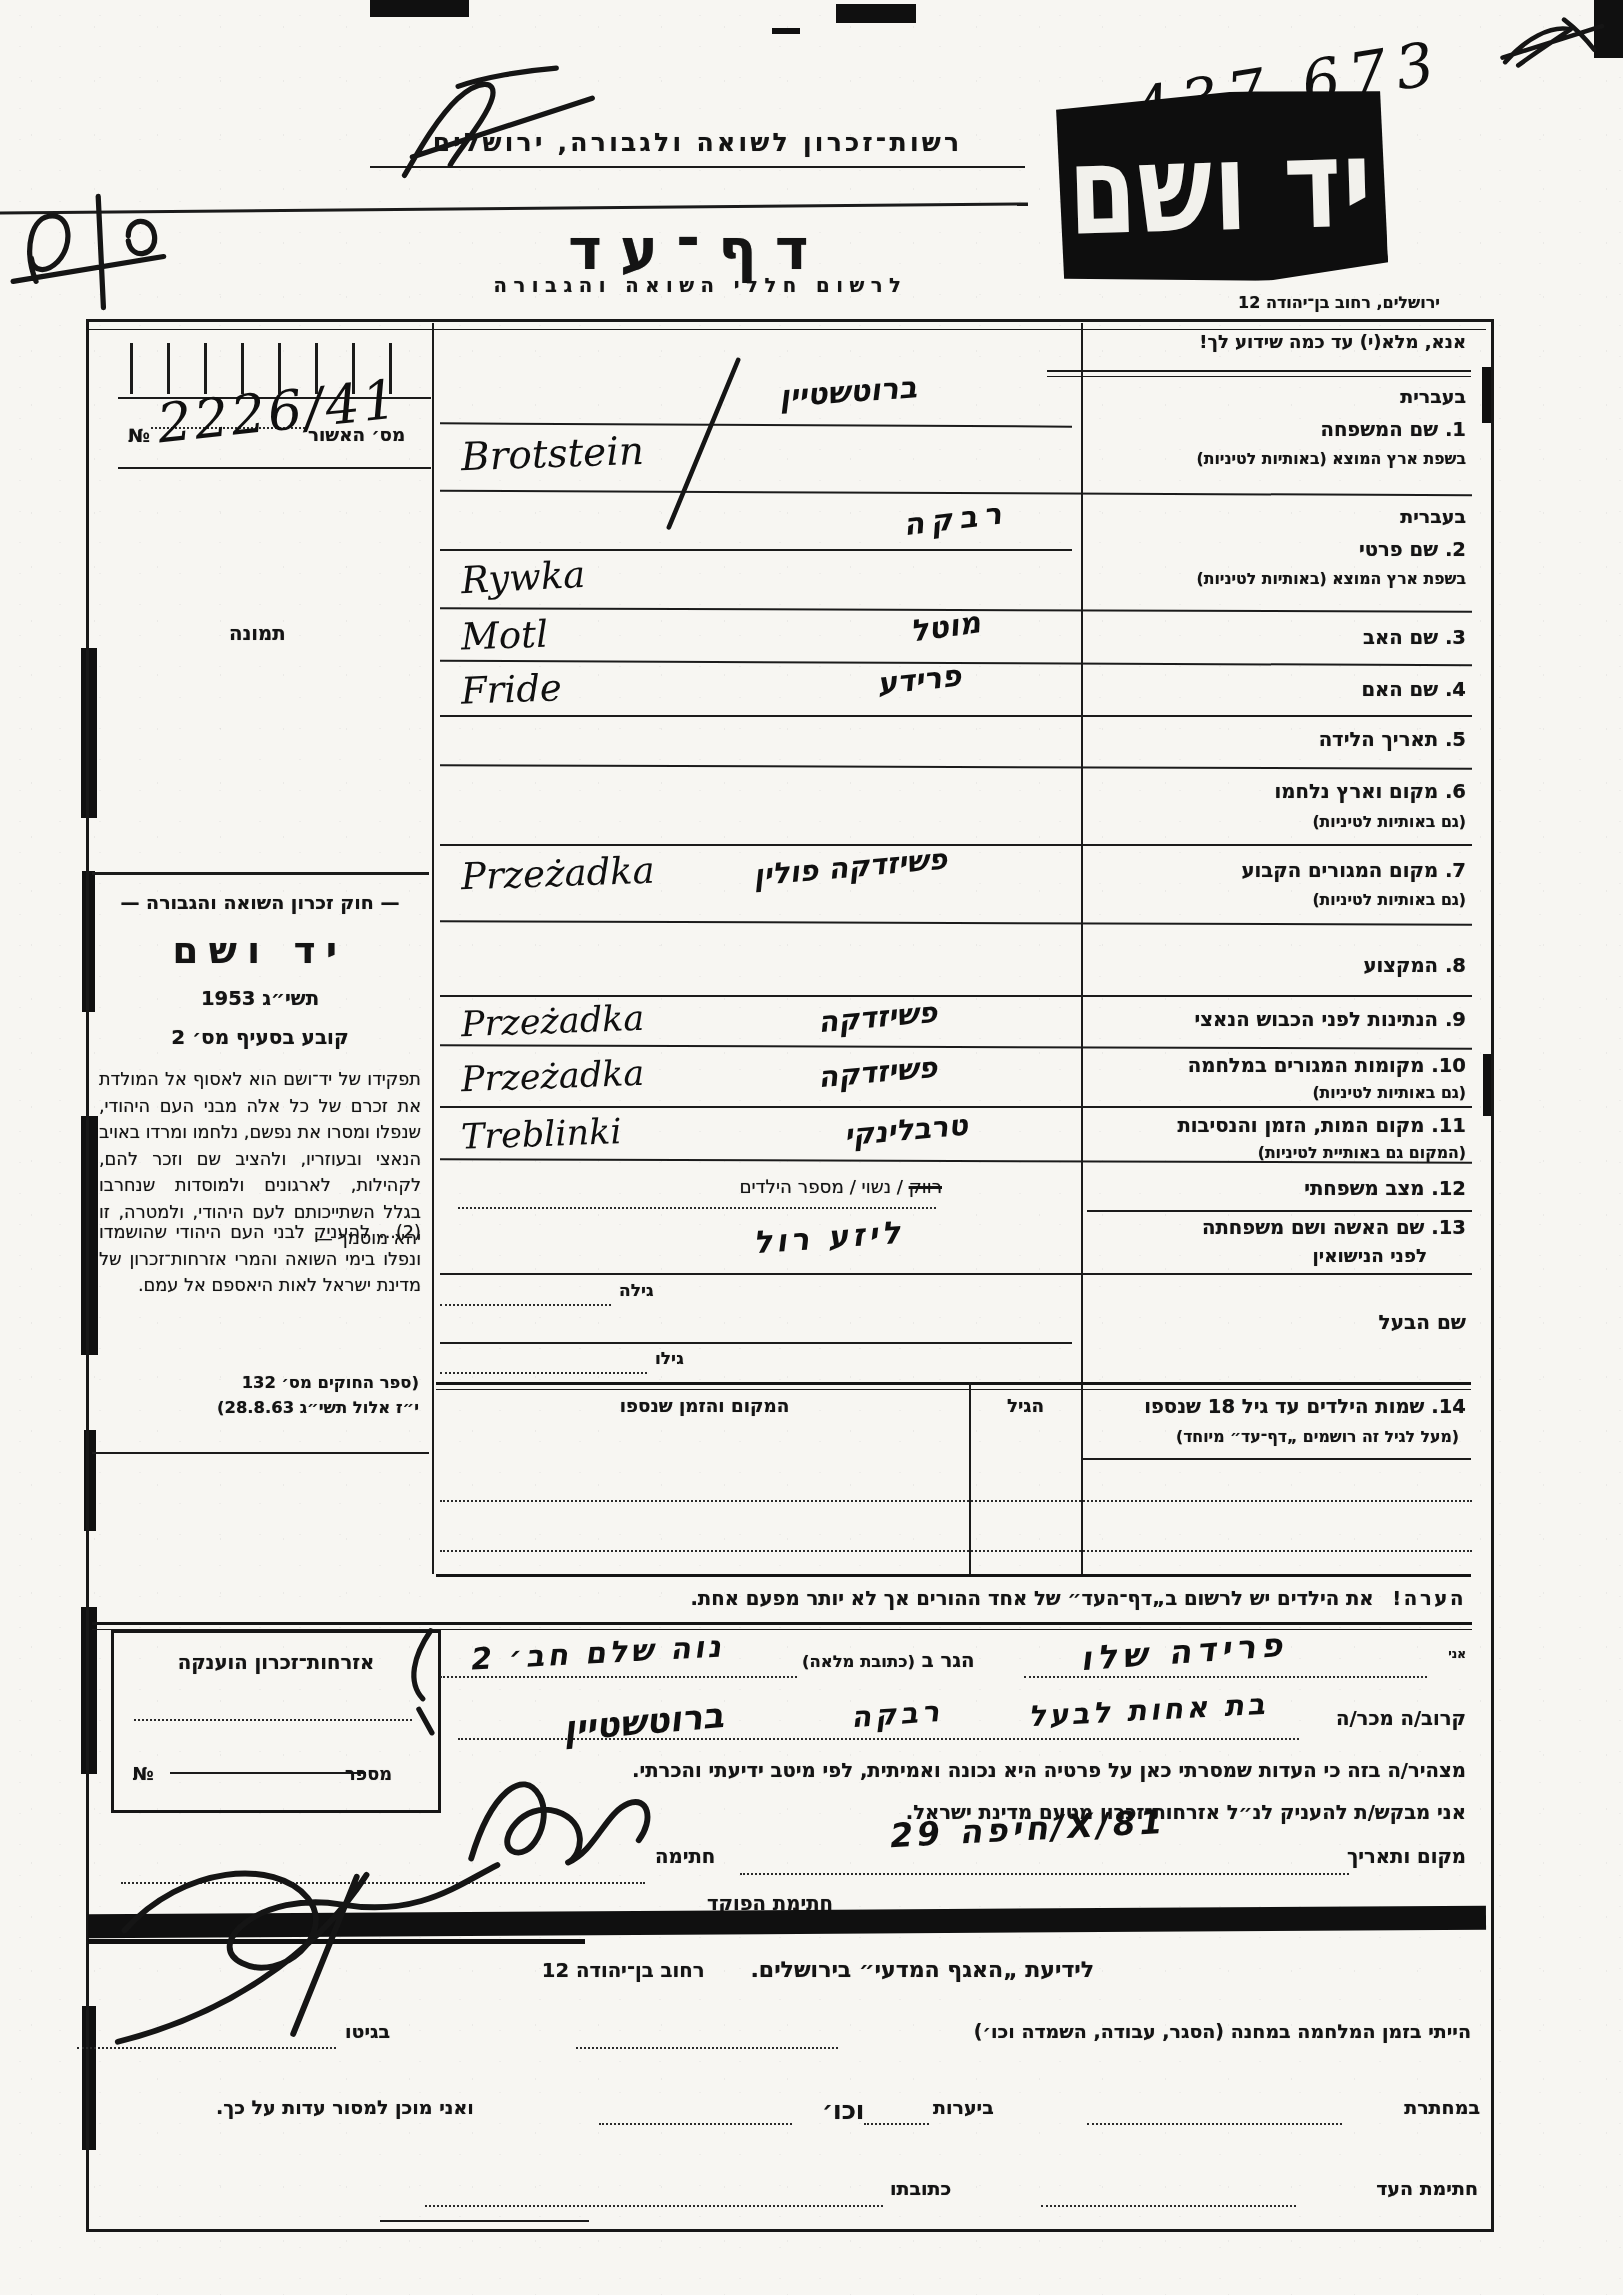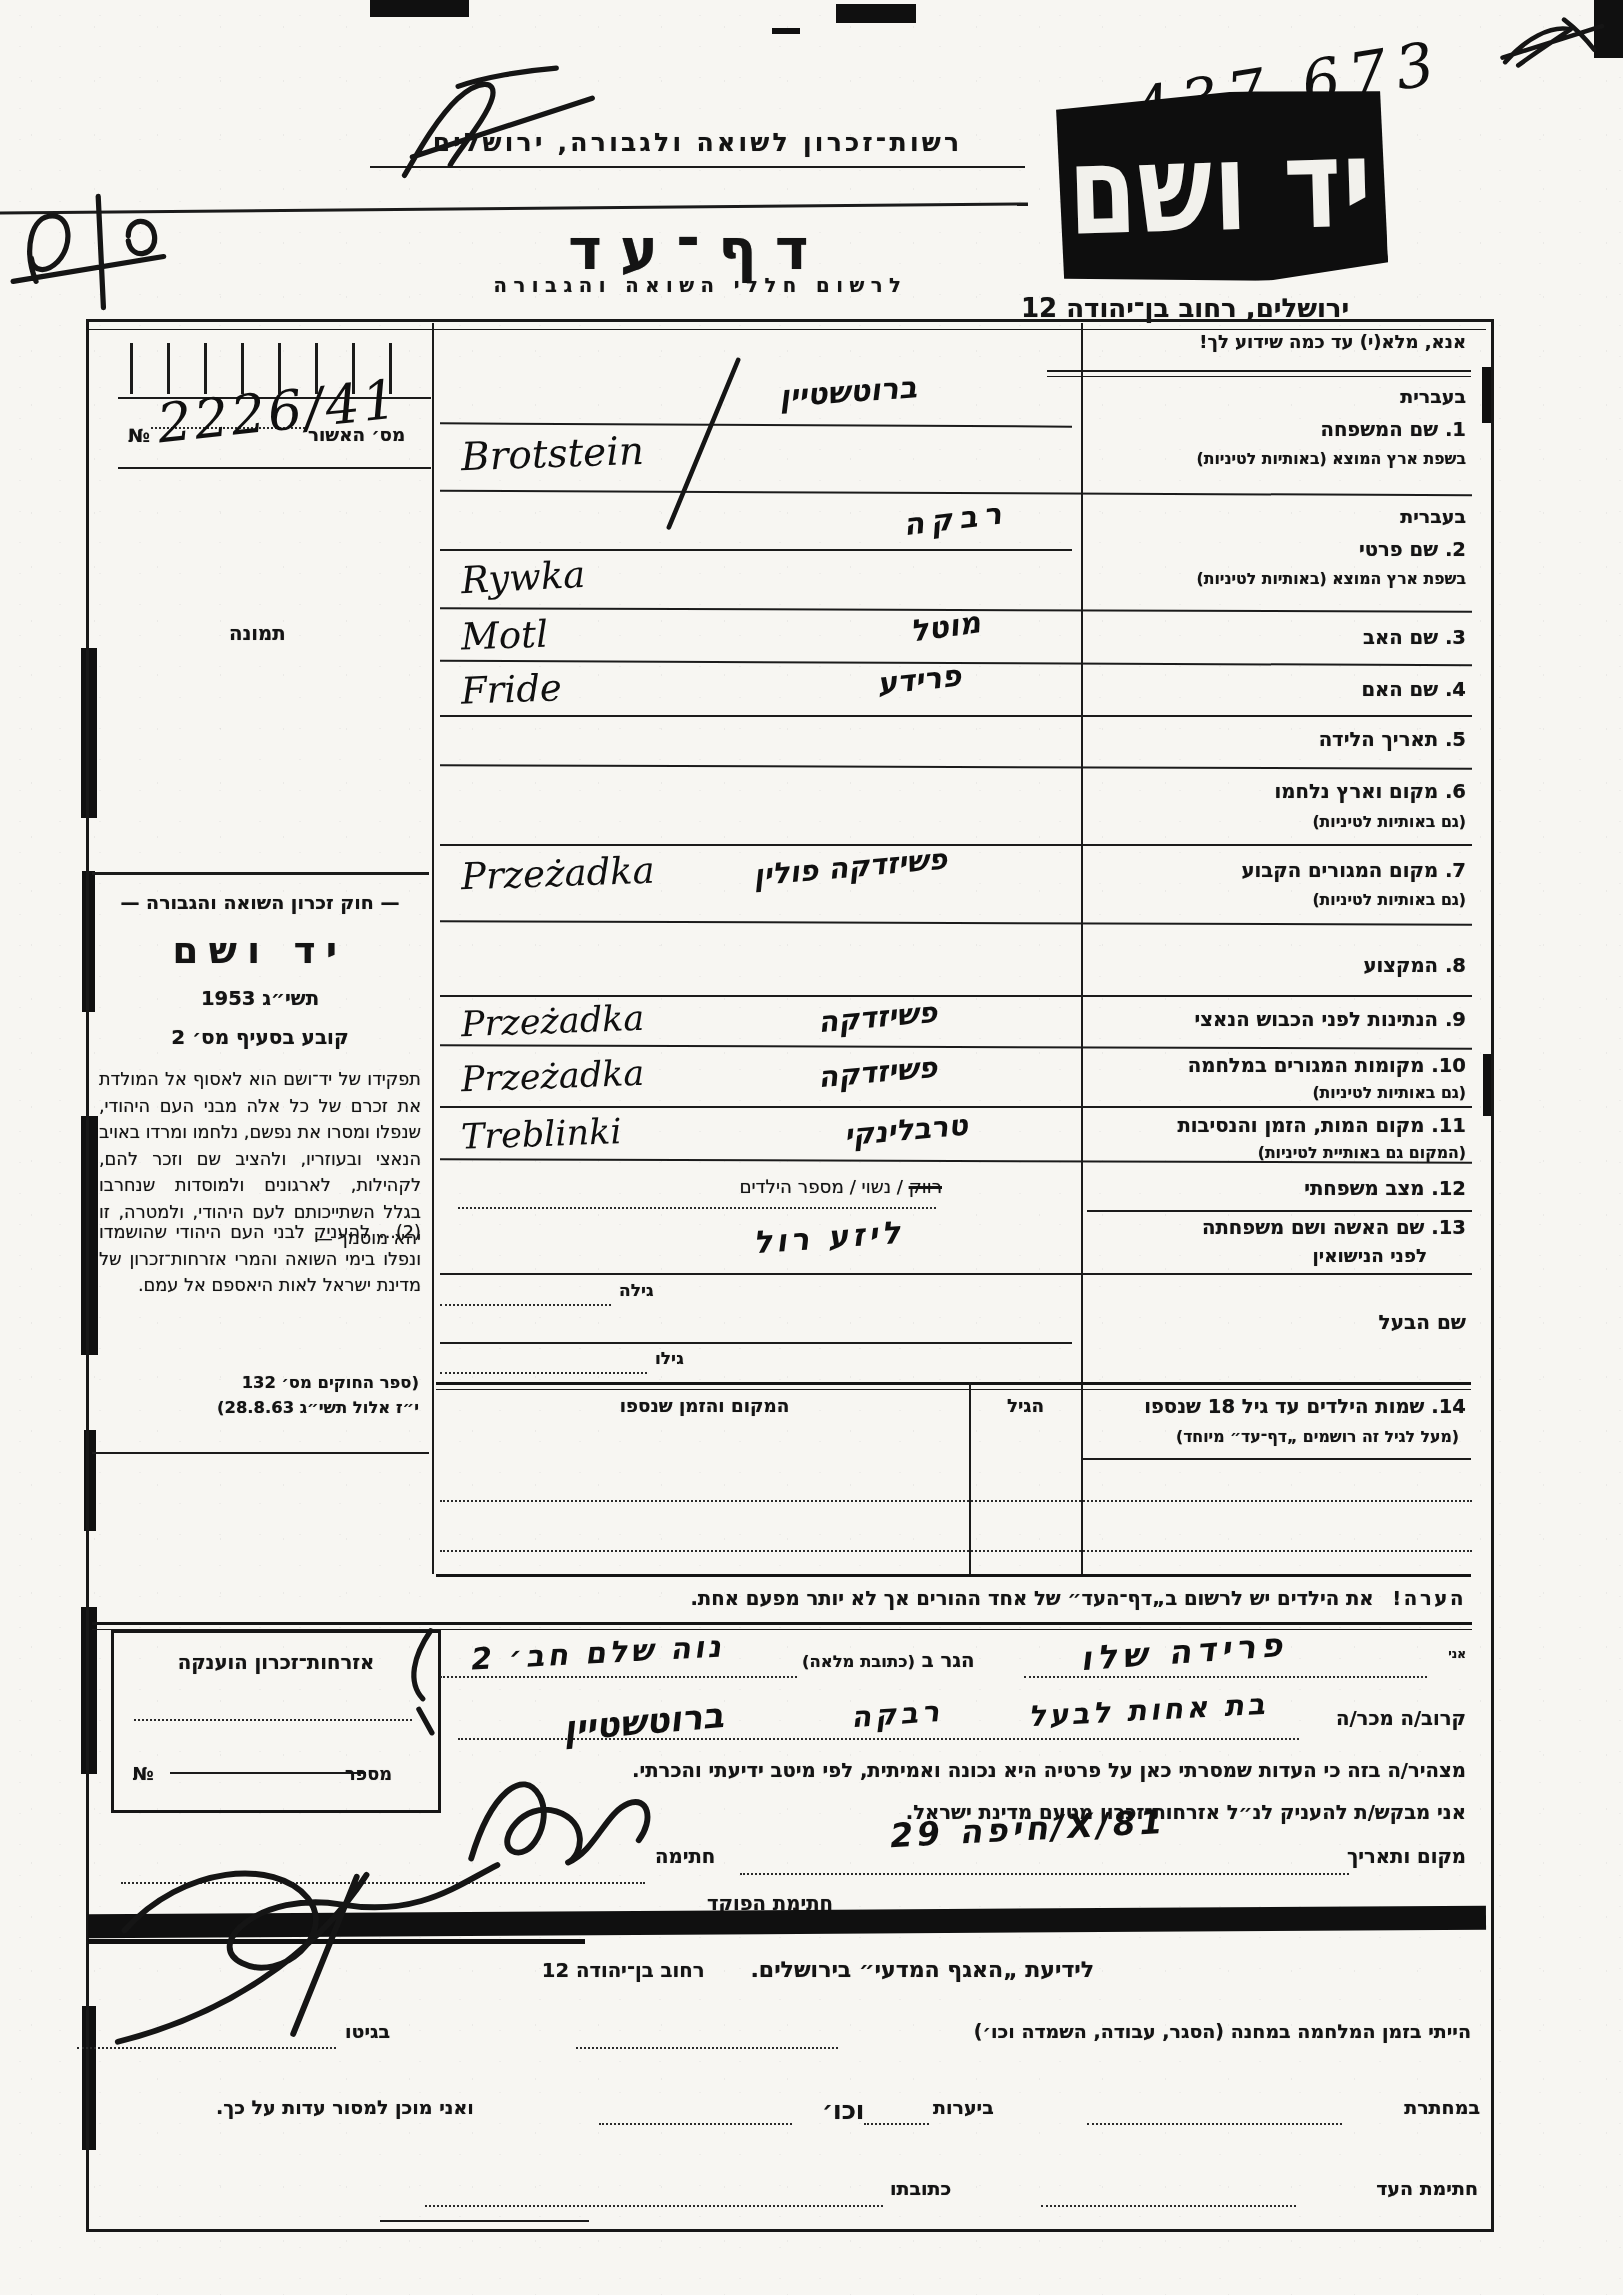--- a/index.html
+++ b/index.html
@@ -49,21 +49,21 @@
 
   <div class="abs rtl b ink" style="left:370px;top:128px;width:655px;text-align:center;font-size:25px;letter-spacing:3.3px;">רשות־זכרון לשואה ולגבורה, ירושלים</div>
   <div class="abs hl" style="left:370px;top:166px;width:655px;"></div>
   <div class="abs hl" style="left:0;top:207px;width:1028px;transform:rotate(-0.5deg);border-top-width:3.3px;"></div>
   <div class="abs rtl b ink" style="left:524px;top:216px;width:347px;text-align:center;font-size:57px;letter-spacing:18.3px;">דף־עד</div>
   <div class="abs rtl b ink" style="left:406px;top:274px;width:589px;text-align:center;font-size:19.6px;letter-spacing:6.5px;">לרשום חללי השואה והגבורה</div>
 
   <div class="abs stamp" style="left:1055px;top:92px;width:331px;height:190px;">
     <span class="b" style="font-size:98px;letter-spacing:1.3px;transform:scaleY(1.25);">יד ושם</span>
   </div>
-  <div class="abs rtl b ink" style="left:1021px;top:293px;width:419px;text-align:left;font-size:26px;">ירושלים, רחוב בן־יהודה 12</div>
+  <div class="abs rtl b ink" style="left:1021px;top:293px;width:419px;text-align:right;font-size:16px;">ירושלים, רחוב בן־יהודה 12</div>
 
   <div class="abs" style="left:86px;top:319px;width:1402px;height:1907px;border:3.9px solid #181818;"></div>
   <div class="abs hl" style="left:89px;top:329px;width:1397px;border-top-width:1.3px;"></div>
   <div class="abs vl" style="left:432px;top:323px;height:1251px;"></div>
   <div class="abs vl" style="left:1081px;top:323px;height:1251px;"></div>
 
   <div class="abs rtl b ink nw" style="top:331px;right:157px;font-size:18px;">אנא, מלא(י) עד כמה שידוע לך!</div>
   <div class="abs hl" style="left:1047px;top:370px;width:424px;"></div>
   <div class="abs hl" style="left:1047px;top:376px;width:424px;border-top-width:1.3px;"></div>
 

